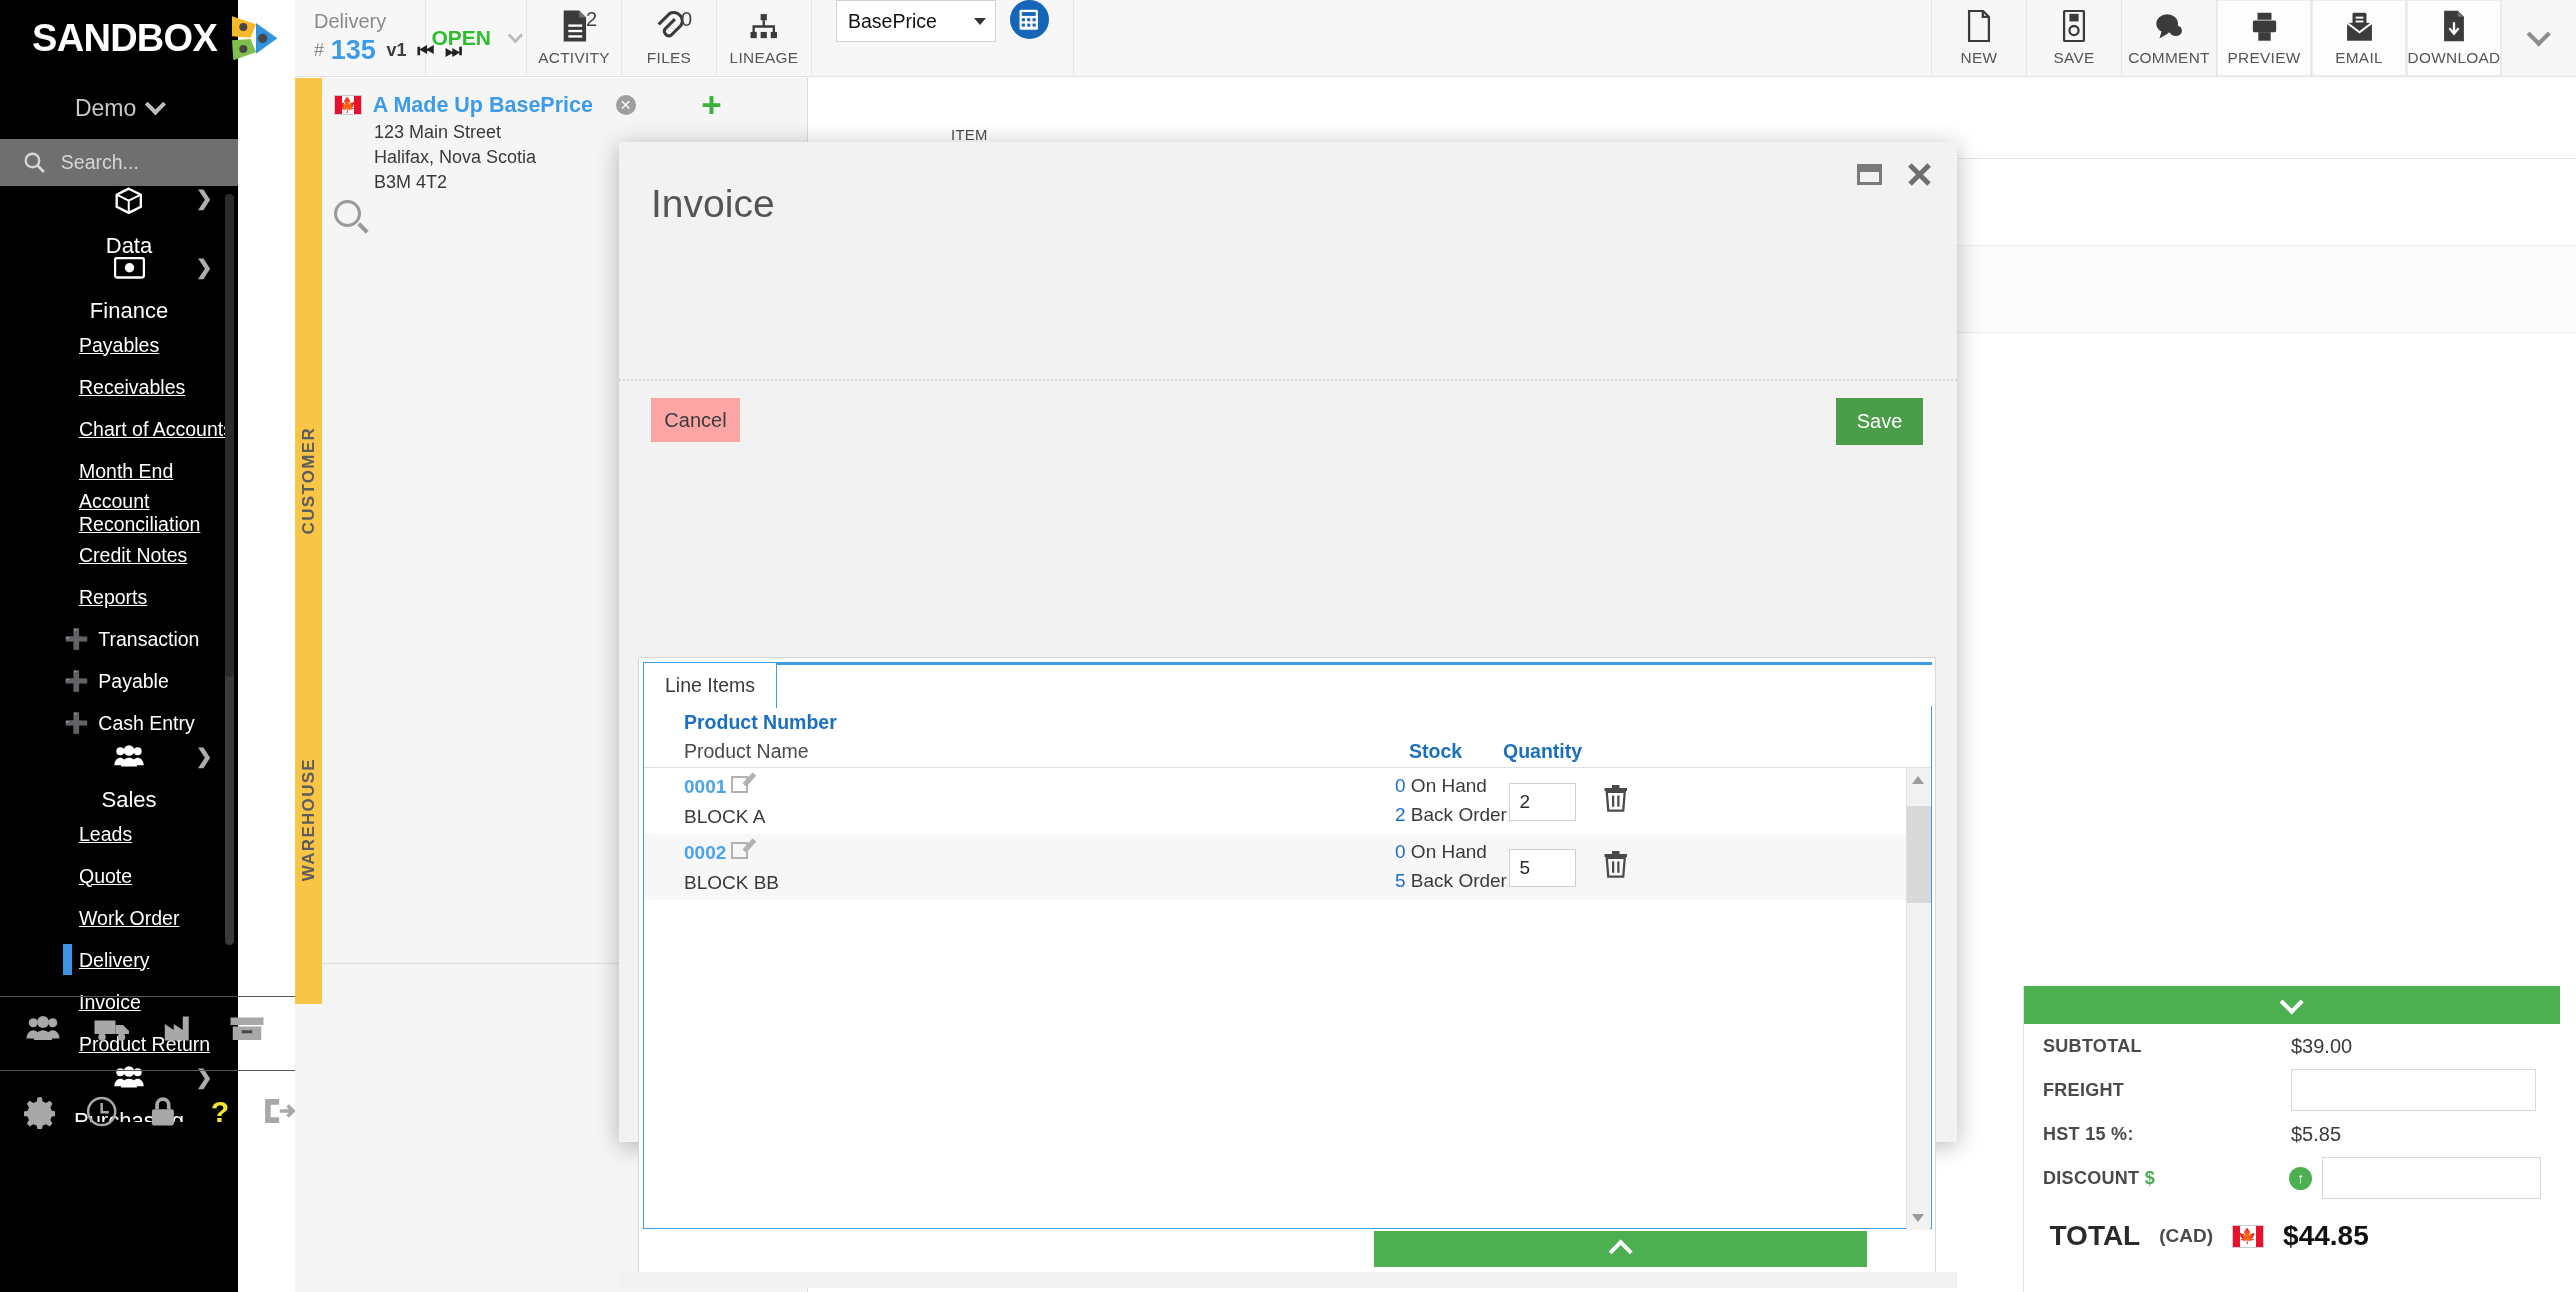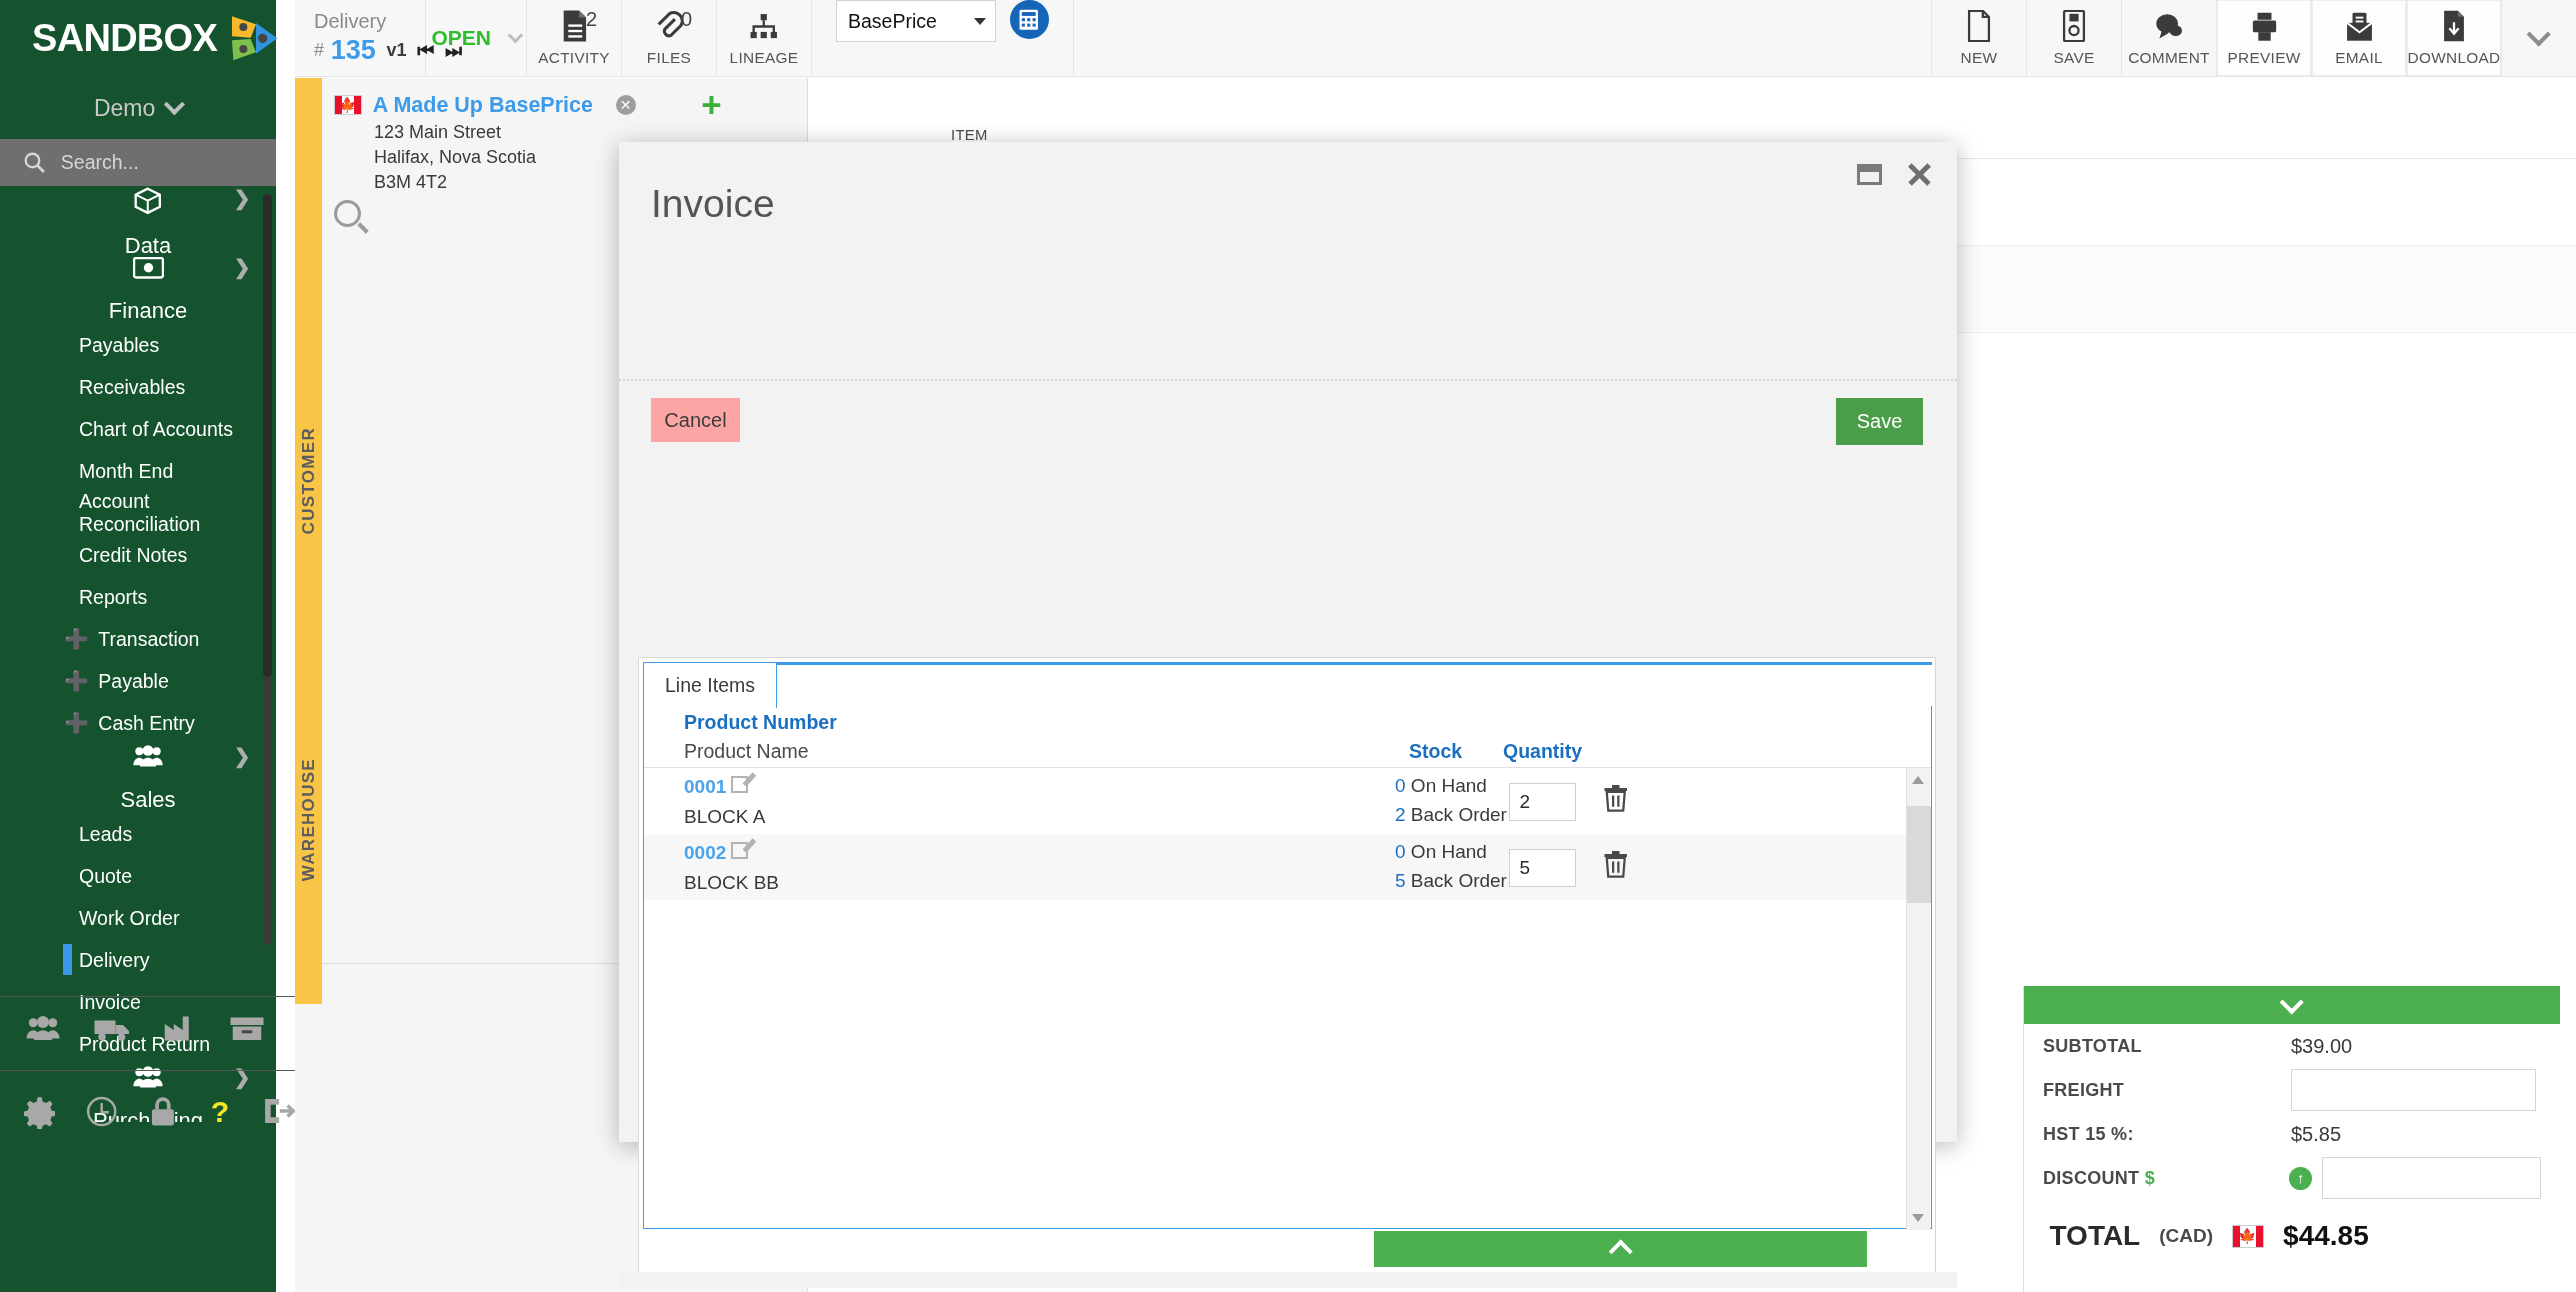--- a/index.html
+++ b/index.html
@@ -7,22 +7,22 @@
     width: 2576px; height: 1292px;
     font-family: "Liberation Sans", sans-serif;
     background: #ffffff;
     overflow: hidden;
   }
   #app { position: relative; width: 2576px; height: 1292px; }
 
   
   #sidebar {
     position: absolute; left: 0; top: 0;
-    width: 276px; height: 1292px;
-    background: #14532d;
+    width: 238px; height: 1292px;
+    background: #000000;
     color: #ffffff;
   }
   .logo-area {
     height: 77px; display: flex; align-items: center;
     padding-left: 32px; gap: 12px;
   }
   .logo-text {
     font-size: 38px; font-weight: bold; letter-spacing: -0.7px;
     color: #ffffff; font-family: "Liberation Sans", sans-serif;
   }
@@ -49,21 +49,21 @@
     flex-direction: column;
   }
   .nav-group .gicon {
     width: 35px; height: 31px; display:flex; align-items:center; justify-content:center;
   }
   .nav-group .caret {
     position: absolute; right: 25.5px; color: #adadad; font-size: 20px; font-weight: bold;
   }
   .nav-sub {
     display: flex; align-items: center; height: 42px;
-    padding-left: 79px; font-size: 19.5px; color: #ffffff; position: relative;
+    padding-left: 79px; font-size: 19.5px; color: #ffffff; position: relative; text-decoration: underline;
   }
   .nav-sub.active::before {
     content:""; position:absolute; left: 63px; top: 5.4px;
     width: 9.4px; height: 31px; background: #3b96e8;
   }
   .nav-sub-plus {
     display:flex; align-items:center; height: 42px; padding-left: 64px;
     font-size: 19.5px; color:#fff; gap: 9.4px;
   }
   .plus-glyph { font-size: 20px; font-weight: bold; line-height: 1; }

